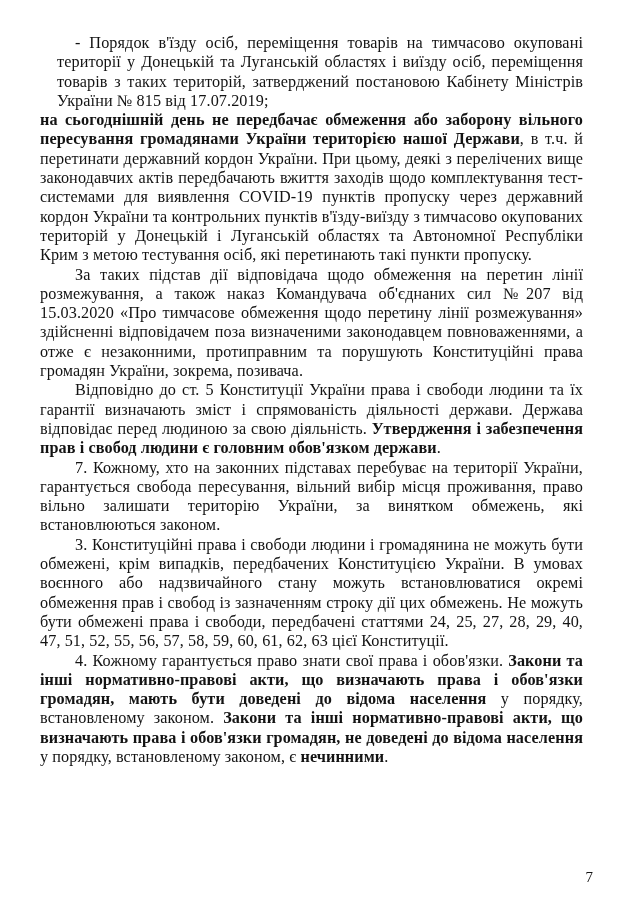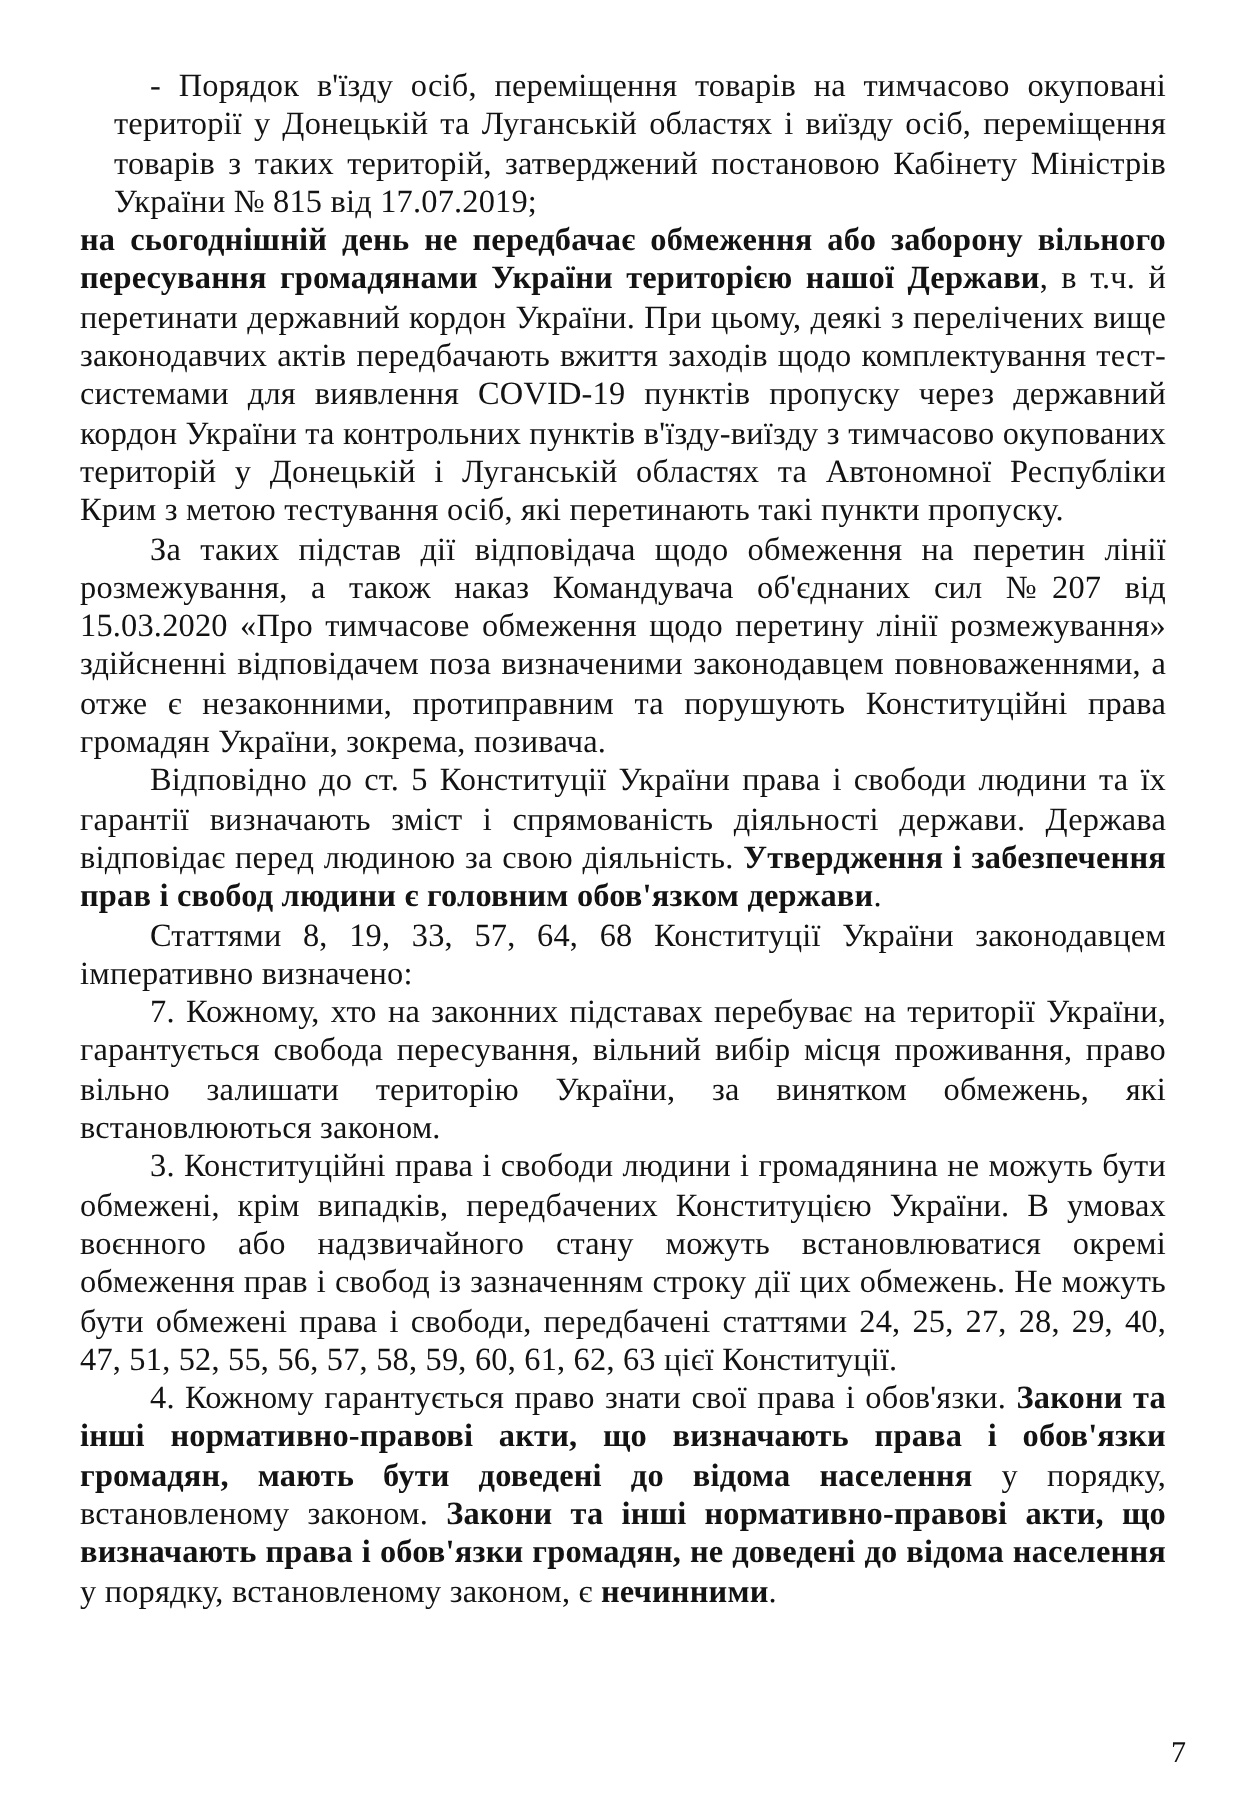--- a/index.html
+++ b/index.html
@@ -45,19 +45,18 @@
 </style>
 </head>
 <body>
 
 <div class="page" style="background: rgb(255, 255, 255); color: rgb(19, 19, 19);">
   <div class="content">
       <p class="para list"><span class="run">- Порядок в'їзду осіб, переміщення товарів на тимчасово окуповані території у Донецькій та Луганській областях і виїзду осіб, переміщення товарів з таких територій, затверджений постановою Кабінету Міністрів України № 815 від 17.07.2019;</span></p>
       <p class="para flush"><span class="run bold">на сьогоднішній день не передбачає обмеження або заборону вільного пересування громадянами України територією нашої Держави</span><span class="run">, в т.ч. й перетинати державний кордон України. При цьому, деякі з перелічених вище законодавчих актів передбачають вжиття заходів щодо комплектування тест-системами для виявлення COVID-19 пунктів пропуску через державний кордон України та контрольних пунктів в'їзду-виїзду з тимчасово окупованих територій у Донецькій і Луганській областях та Автономної Республіки Крим з метою тестування осіб, які перетинають такі пункти пропуску.</span></p>
       <p class="para indent"><span class="run">За таких підстав дії відповідача щодо обмеження на перетин лінії розмежування, а також наказ Командувача об'єднаних сил №207 від 15.03.2020 «Про тимчасове обмеження щодо перетину лінії розмежування» здійсненні відповідачем поза визначеними законодавцем повноваженнями, а отже є незаконними, протиправним та порушують Конституційні права громадян України, зокрема, позивача.</span></p>
       <p class="para indent"><span class="run">Відповідно до ст. 5 Конституції України права і свободи людини та їх гарантії визначають зміст і спрямованість діяльності держави. Держава відповідає перед людиною за свою діяльність. </span><span class="run bold">Утвердження і забезпечення прав і свобод людини є головним обов'язком держави</span><span class="run">.</span></p>
-      <p class="para indent"><span class="run">Статтями 8, 19, 33, 57, 64, 68 Конституції України законодавцем імперативно визначено:</span></p>
       <p class="para indent"><span class="run">7. Кожному, хто на законних підставах перебуває на території України, гарантується свобода пересування, вільний вибір місця проживання, право вільно залишати територію України, за винятком обмежень, які встановлюються законом.</span></p>
       <p class="para indent"><span class="run">3. Конституційні права і свободи людини і громадянина не можуть бути обмежені, крім випадків, передбачених Конституцією України. В умовах воєнного або надзвичайного стану можуть встановлюватися окремі обмеження прав і свобод із зазначенням строку дії цих обмежень. Не можуть бути обмежені права і свободи, передбачені статтями 24, 25, 27, 28, 29, 40, 47, 51, 52, 55, 56, 57, 58, 59, 60, 61, 62, 63 цієї Конституції.</span></p>
       <p class="para indent"><span class="run">4. Кожному гарантується право знати свої права і обов'язки. </span><span class="run bold">Закони та інші нормативно-правові акти, що визначають права і обов'язки громадян, мають бути доведені до відома населення</span><span class="run"> у порядку, встановленому законом. </span><span class="run bold">Закони та інші нормативно-правові акти, що визначають права і обов'язки громадян, не доведені до відома населення</span><span class="run"> у порядку, встановленому законом, є </span><span class="run bold">нечинними</span><span class="run">.</span></p>
     </div>
   <div class="page-number">7</div>
 </div>
 
 </body></html>

